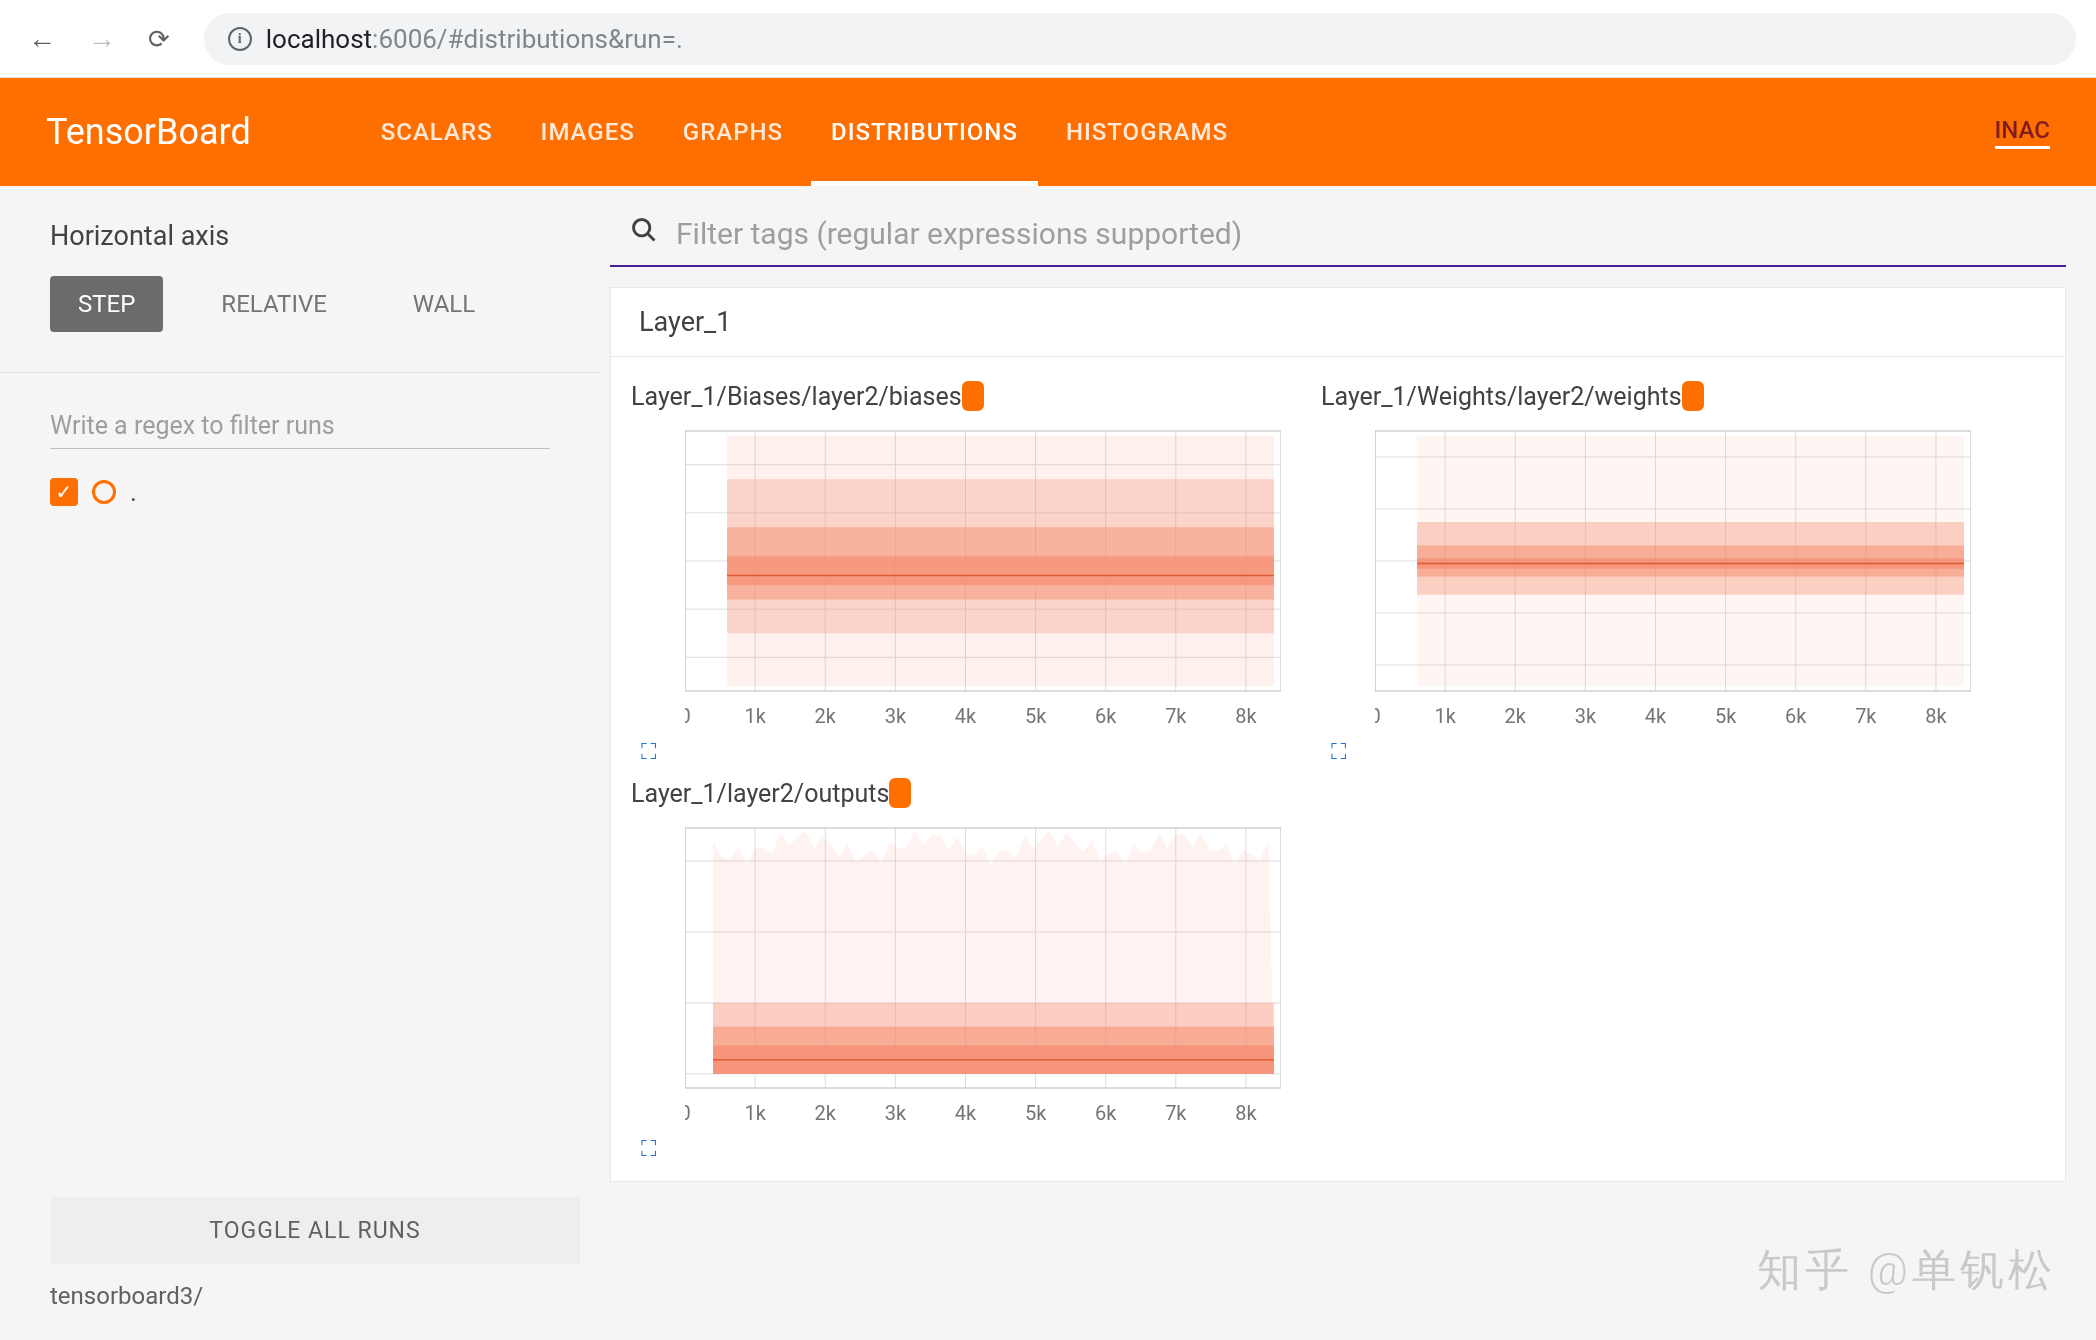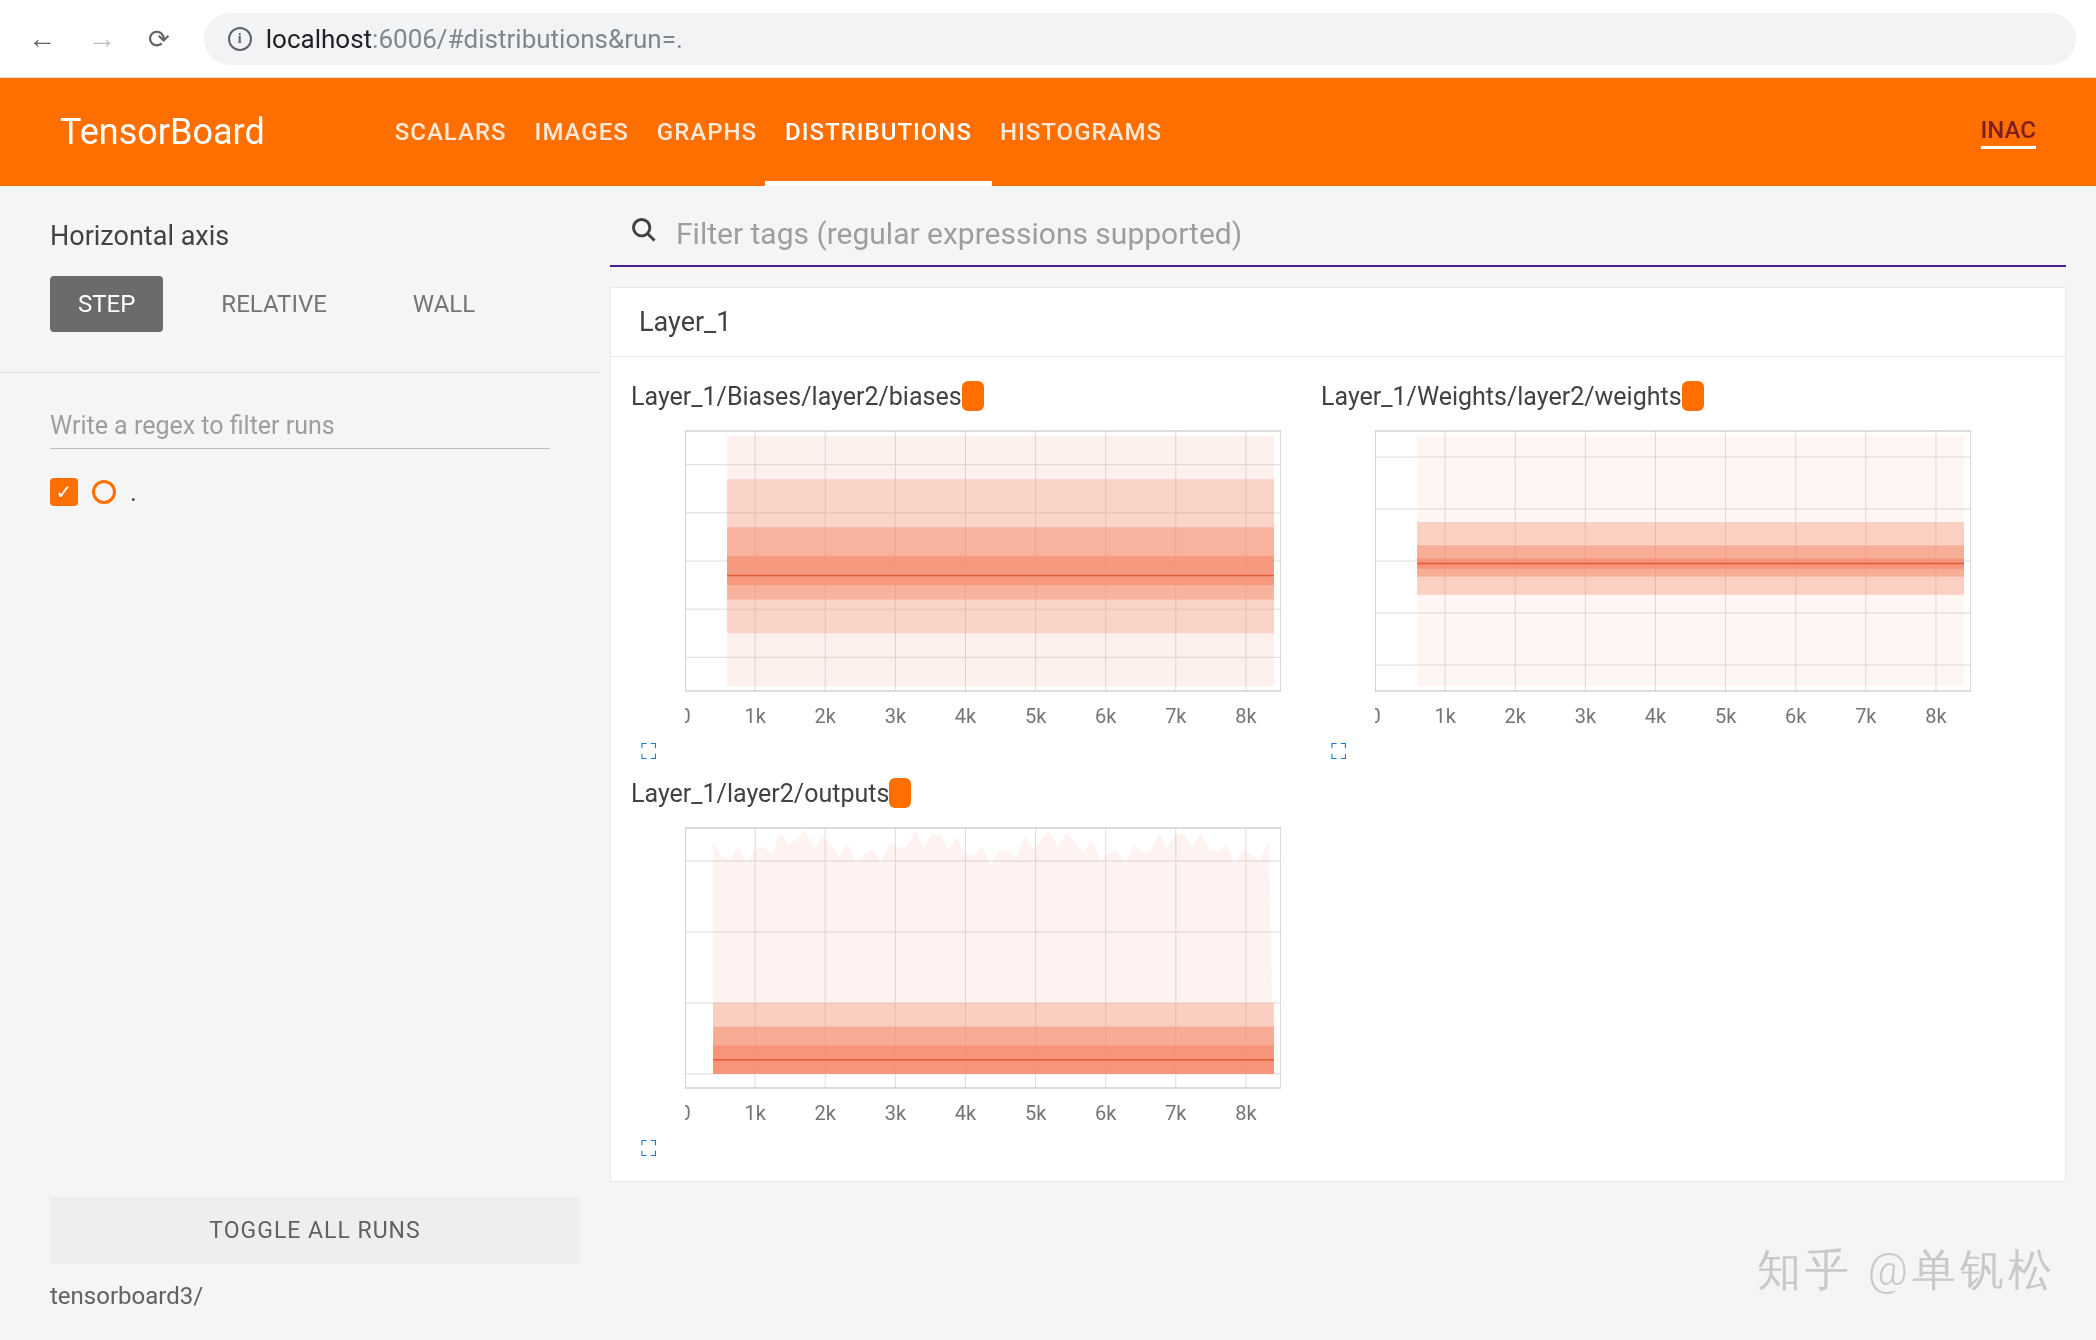--- a/index.html
+++ b/index.html
@@ -5,23 +5,23 @@
 *{box-sizing:border-box;margin:0;padding:0;font-family:Roboto,Arial,sans-serif}
 body{background:#f5f5f5;width:2096px;height:1340px;overflow:hidden}
 .browser-bar{height:78px;background:#fff;display:flex;align-items:center;padding:0 20px;gap:16px;border-bottom:1px solid #e0e0e0}
 .nav-arrow{color:#5f6368;font-size:28px;padding:8px;cursor:pointer}
 .nav-arrow.disabled{color:#bdbdbd}
 .reload-icon{color:#5f6368;font-size:26px;cursor:pointer;padding:8px}
 .url-bar{flex:1;height:52px;background:#f1f3f4;border-radius:26px;display:flex;align-items:center;padding:0 24px;gap:14px;margin-left:10px}
 .info-icon{width:24px;height:24px;border:2px solid #5f6368;border-radius:50%;display:flex;align-items:center;justify-content:center;color:#5f6368;font-size:14px;font-weight:bold;font-family:serif}
 .url-text{color:#202124;font-size:26px}
 .url-text .gray{color:#80868b}
-.header{height:108px;background:#ff6f00;display:flex;align-items:center;padding:0 60px;gap:60px}
+.header{height:108px;background:#ff6f00;display:flex;align-items:center;padding:0 46px;gap:60px}
 .logo{color:#fff;font-size:36px;font-weight:400}
-.tabs{display:flex;gap:28px;margin-left:70px;height:100%;align-items:center}
+.tabs{display:flex;gap:48px;margin-left:70px;height:100%;align-items:center}
 .tab{color:#fff;font-size:24px;font-weight:500;letter-spacing:1px;height:100%;display:flex;align-items:center;position:relative;cursor:pointer;opacity:0.85}
 .tab.active{opacity:1}
 .tab.active::after{content:'';position:absolute;bottom:0;left:-20px;right:-20px;height:5px;background:#fff}
 .header-right{margin-left:auto;color:#7f1d1d;font-size:24px;font-weight:500;border-bottom:3px solid #fff;padding-bottom:2px}
 .main{display:flex;height:calc(100% - 186px)}
 .sidebar{width:600px;padding:34px 50px;background:#f5f5f5}
 .sidebar-title{font-size:27px;color:#424242;margin-bottom:24px}
 .axis-buttons{display:flex;gap:30px;margin-bottom:40px}
 .axis-btn{padding:14px 28px;font-size:24px;color:#757575;background:transparent;border:none;cursor:pointer;border-radius:4px}
 .axis-btn.active{background:#6b6b6b;color:#fff}

